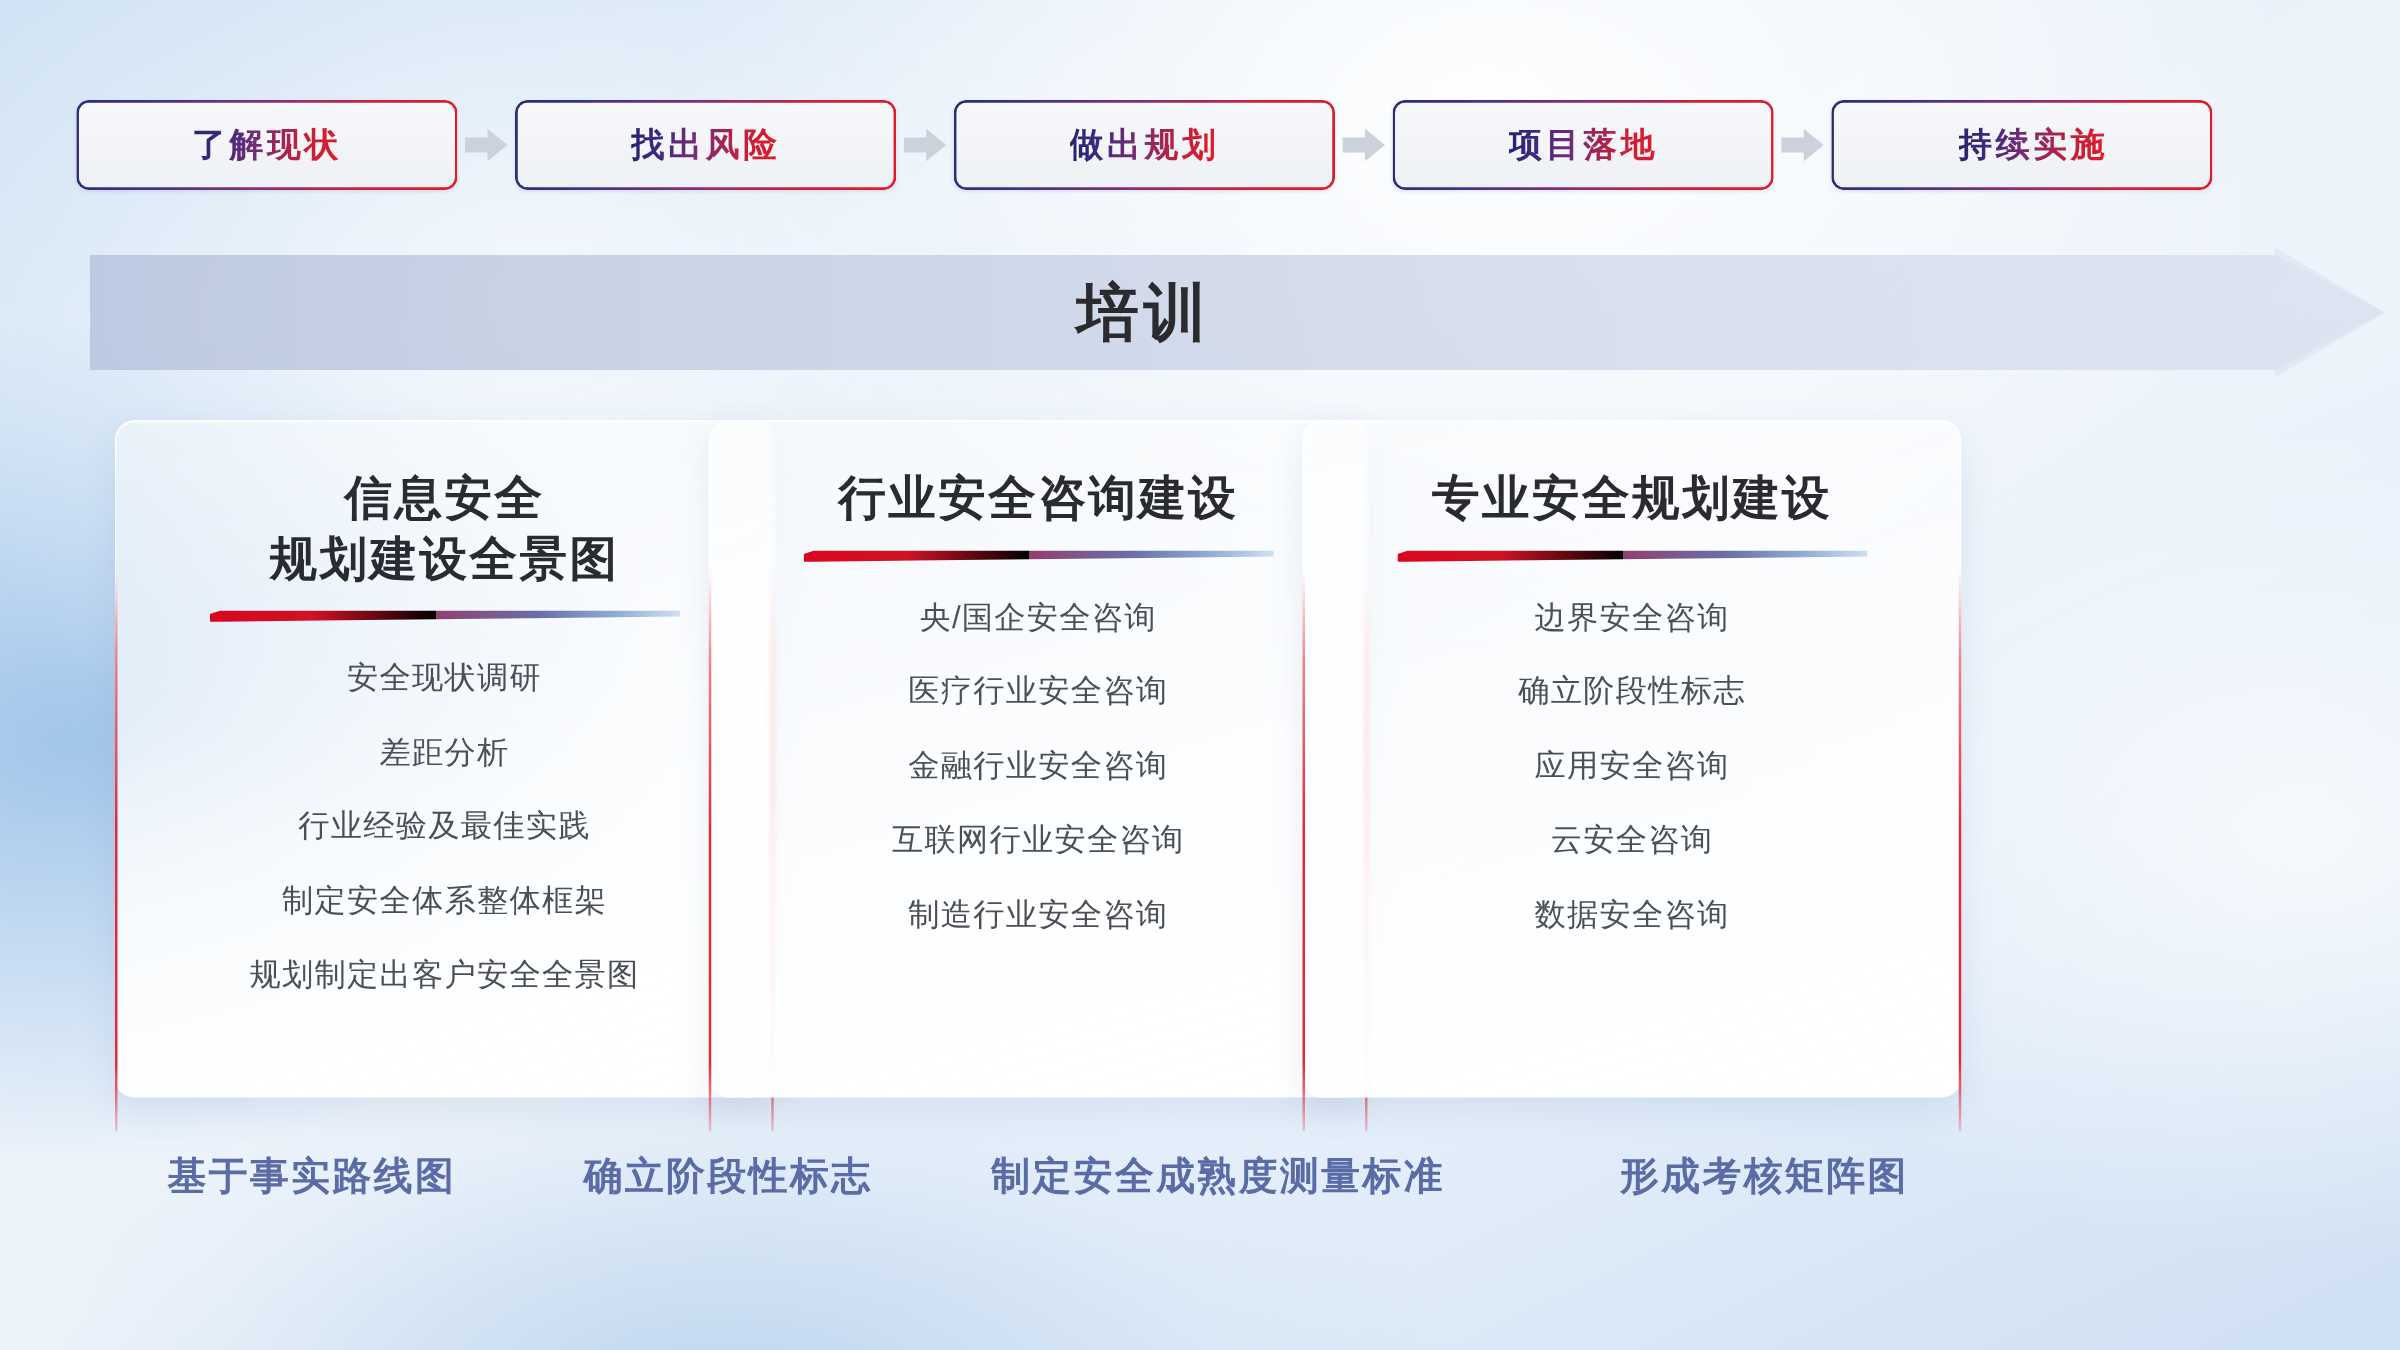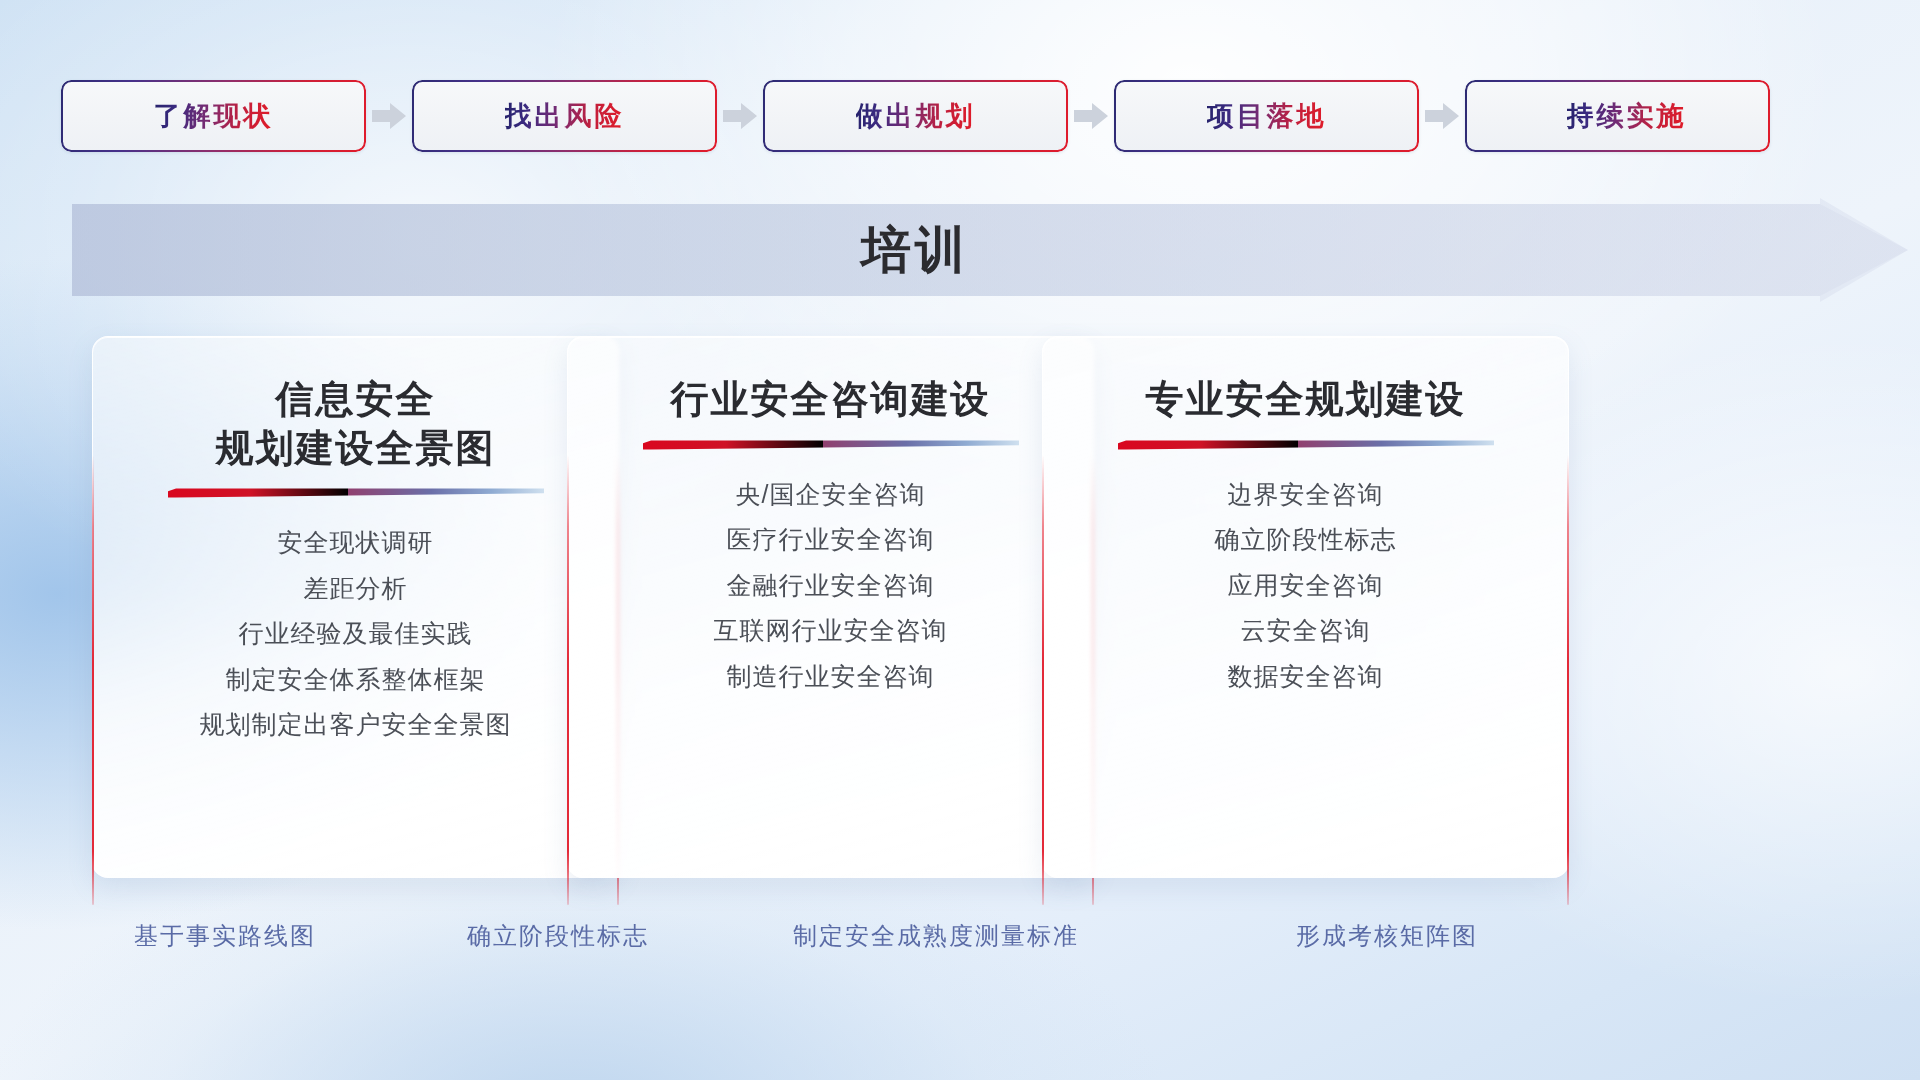--- a/index.html
+++ b/index.html
@@ -96,31 +96,31 @@
   .card-title{
     margin-top:38px;
     font-size:38px;font-weight:700;color:#2a2b30;letter-spacing:2px;
     text-align:center;line-height:1.28;white-space:pre-line;
   }
   .divider{
     margin-top:16px;width:376px;height:12px;
   }
   .divider svg{display:block;}
   .card-list{
-    margin-top:22px;display:flex;flex-direction:column;align-items:center;gap:4px;
+    margin-top:22px;display:flex;flex-direction:column;align-items:center;gap:18px;
   }
   .card-list .li{
     font-size:25px;color:#4b4f57;letter-spacing:1px;line-height:1.66;white-space:nowrap;
   }
 
   
   .footnotes{position:absolute;left:0;top:920px;width:1920px;height:44px;}
   .fn{
     position:absolute;top:0;
-    font-size:24px;font-weight:400;color:#5a6ba6;letter-spacing:2px;white-space:nowrap;
+    font-size:31px;font-weight:700;color:#5a6ba6;letter-spacing:2px;white-space:nowrap;
   }
 </style>
 </head>
 <body>
 
 <div id="stage">
 
   <div class="pill-row" id="pill-row" style="padding-left: 61px; box-sizing: border-box; gap: 0px;">
       <div class="pill" style="flex: 0 0 305px;">
         <span class="pill-text">了解现状</span>

